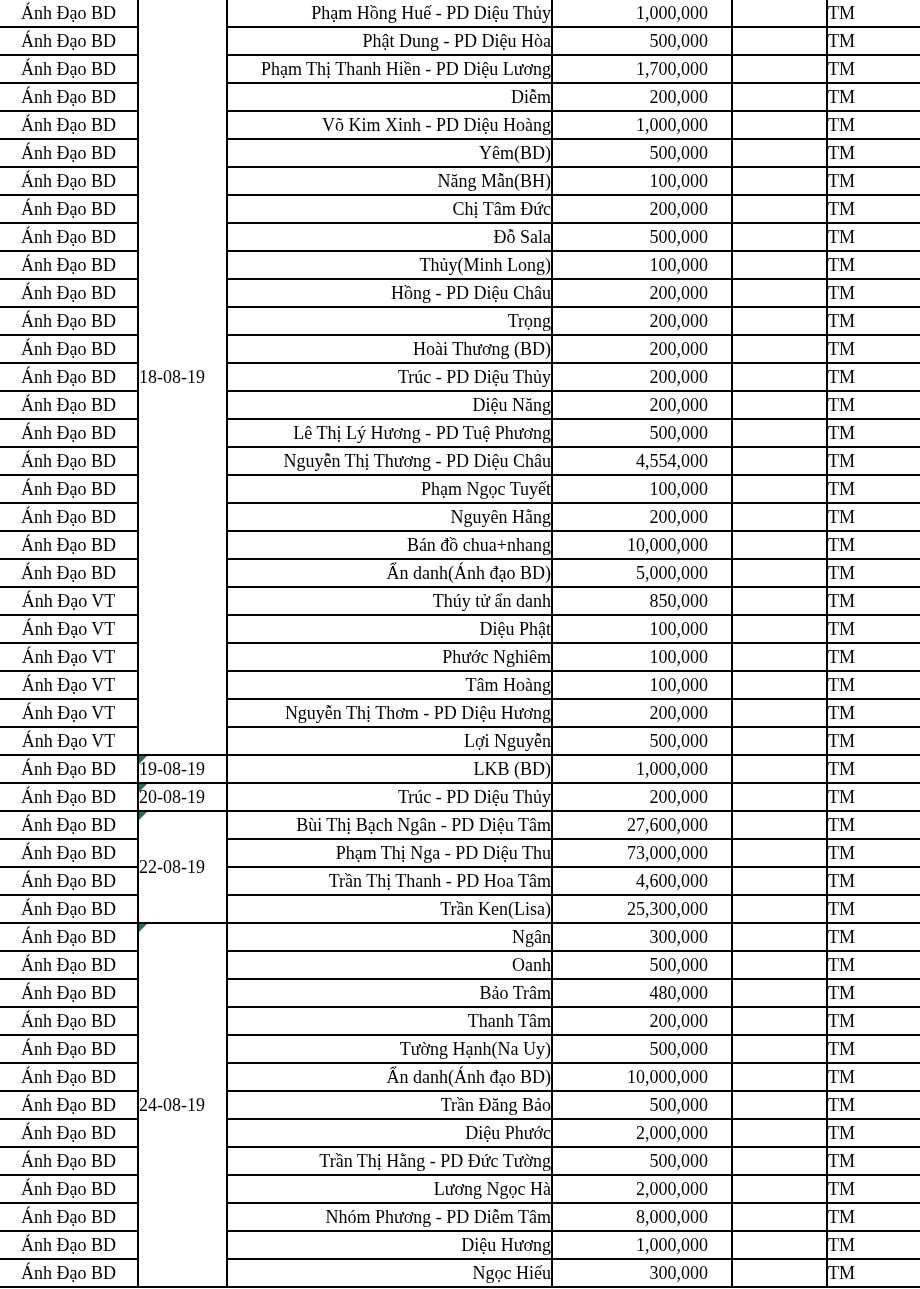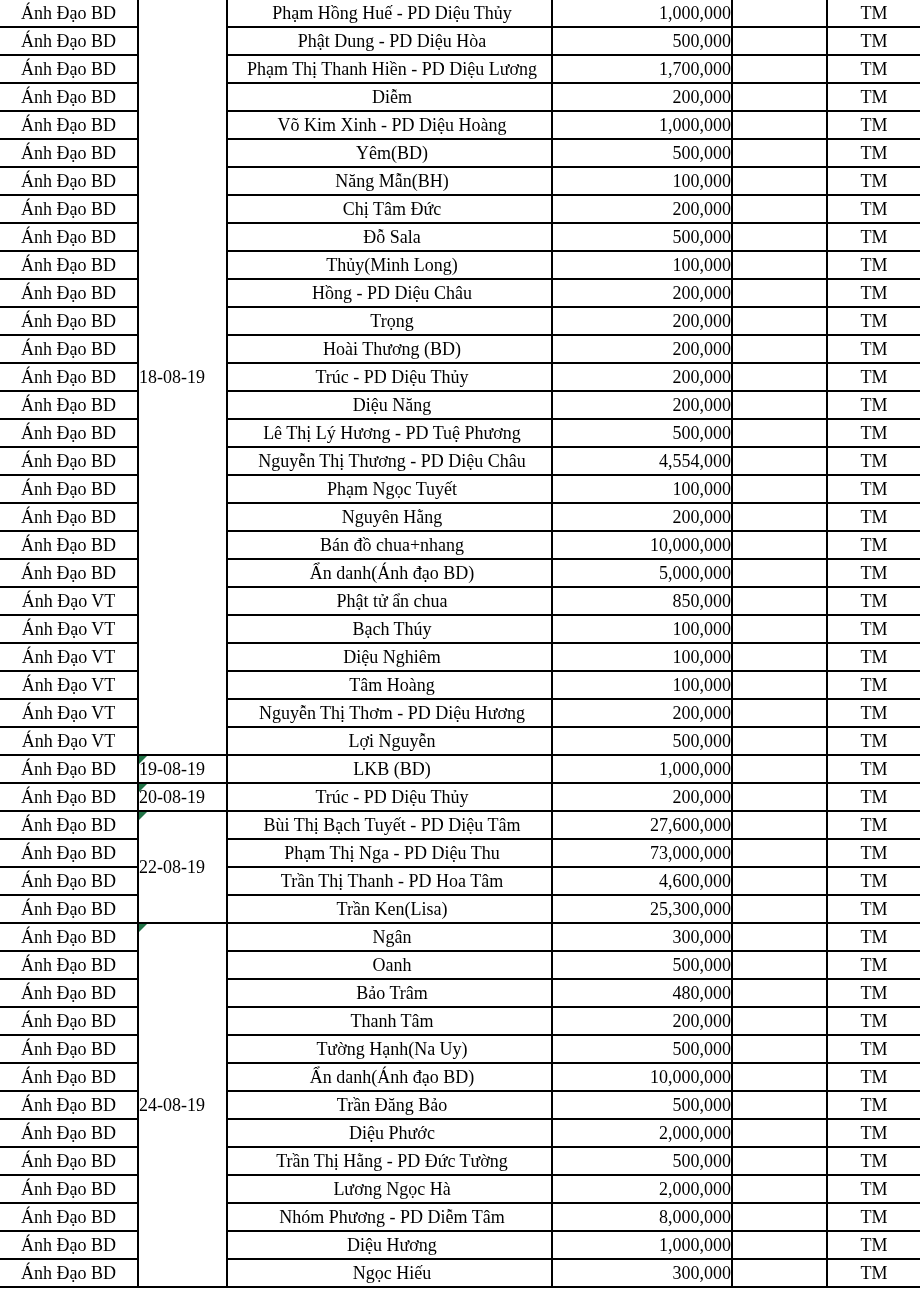--- a/index.html
+++ b/index.html
@@ -26,24 +26,24 @@
     padding: 0;
     border-right: 2px solid #000000;
     border-bottom: 2px solid #000000;
     overflow: hidden;
     white-space: nowrap;
     vertical-align: middle;
     background: #ffffff;
   }
   td.c-group   { text-align: center; }
   td.c-date    { text-align: left; position: relative; vertical-align: middle; }
-  td.c-donor   { text-align: center;  padding-left: 5px; }
-  td.c-amount  { text-align: right; }
+  td.c-donor   { text-align: right;  padding-left: 5px; }
+  td.c-amount  { text-align: right; padding-right: 23px; }
   td.c-note    { }
-  td.c-payment { text-align: center; border-right: none; }
+  td.c-payment { text-align: left; border-right: none; }
   .flag {
     position: absolute;
     top: 0;
     left: 0;
     width: 0;
     height: 0;
     border-top: 8px solid #217346;
     border-right: 8px solid transparent;
   }
 </style>
@@ -203,35 +203,35 @@
       </tr>
       <tr>
         <td class="c-group">Ánh Đạo BD</td>
         <td class="c-donor">Ẩn danh(Ánh đạo BD)</td>
         <td class="c-amount">5,000,000</td>
         <td class="c-note"></td>
         <td class="c-payment">TM</td>
       </tr>
       <tr>
         <td class="c-group">Ánh Đạo VT</td>
-        <td class="c-donor">Phật tử ẩn chua</td>
+        <td class="c-donor">Thúy tử ẩn danh</td>
         <td class="c-amount">850,000</td>
         <td class="c-note"></td>
         <td class="c-payment">TM</td>
       </tr>
       <tr>
         <td class="c-group">Ánh Đạo VT</td>
-        <td class="c-donor">Bạch Thúy</td>
-        <td class="c-amount">100,000</td>
-        <td class="c-note"></td>
-        <td class="c-payment">TM</td>
-      </tr>
-      <tr>
-        <td class="c-group">Ánh Đạo VT</td>
-        <td class="c-donor">Diệu Nghiêm</td>
+        <td class="c-donor">Diệu Phật</td>
+        <td class="c-amount">100,000</td>
+        <td class="c-note"></td>
+        <td class="c-payment">TM</td>
+      </tr>
+      <tr>
+        <td class="c-group">Ánh Đạo VT</td>
+        <td class="c-donor">Phước Nghiêm</td>
         <td class="c-amount">100,000</td>
         <td class="c-note"></td>
         <td class="c-payment">TM</td>
       </tr>
       <tr>
         <td class="c-group">Ánh Đạo VT</td>
         <td class="c-donor">Tâm Hoàng</td>
         <td class="c-amount">100,000</td>
         <td class="c-note"></td>
         <td class="c-payment">TM</td>
@@ -262,21 +262,21 @@
         <td class="c-group">Ánh Đạo BD</td>
         <td class="c-date" rowspan="1"><span class="flag" style="border-top-color: rgb(33, 115, 70);"></span><span>20-08-19</span></td>
         <td class="c-donor">Trúc - PD Diệu Thủy</td>
         <td class="c-amount">200,000</td>
         <td class="c-note"></td>
         <td class="c-payment">TM</td>
       </tr>
       <tr>
         <td class="c-group">Ánh Đạo BD</td>
         <td class="c-date" rowspan="4"><span class="flag" style="border-top-color: rgb(33, 115, 70);"></span><span>22-08-19</span></td>
-        <td class="c-donor">Bùi Thị Bạch Tuyết - PD Diệu Tâm</td>
+        <td class="c-donor">Bùi Thị Bạch Ngân - PD Diệu Tâm</td>
         <td class="c-amount">27,600,000</td>
         <td class="c-note"></td>
         <td class="c-payment">TM</td>
       </tr>
       <tr>
         <td class="c-group">Ánh Đạo BD</td>
         <td class="c-donor">Phạm Thị Nga - PD Diệu Thu</td>
         <td class="c-amount">73,000,000</td>
         <td class="c-note"></td>
         <td class="c-payment">TM</td>

